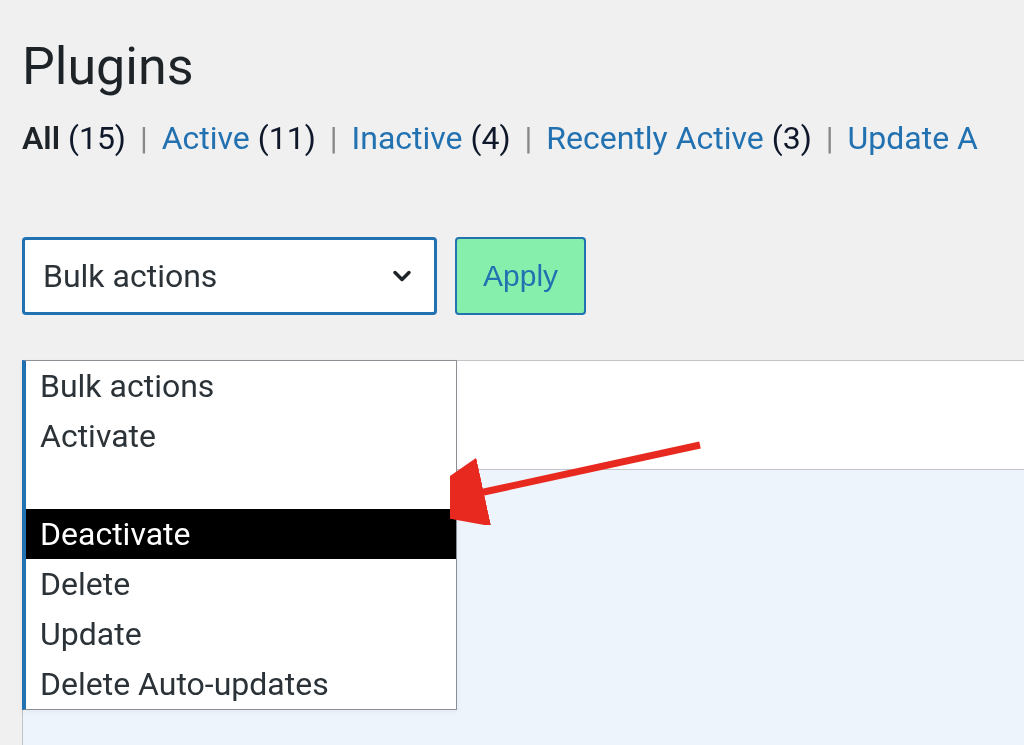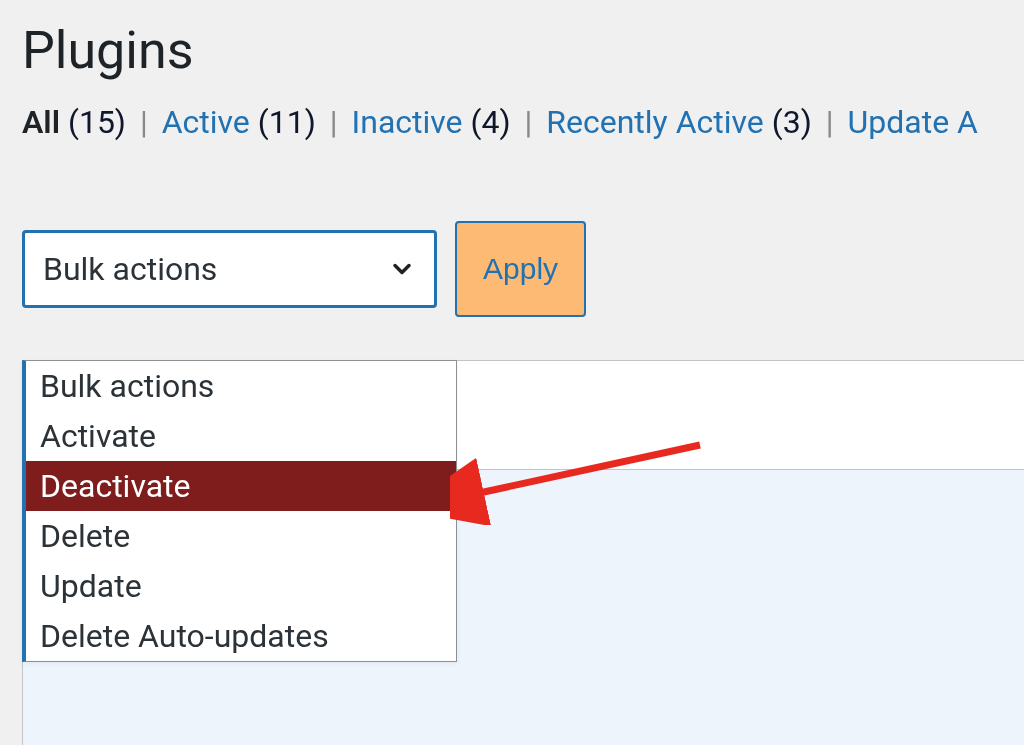--- a/index.html
+++ b/index.html
@@ -11,21 +11,21 @@
       font-family: -apple-system, BlinkMacSystemFont, "Segoe UI", Roboto, sans-serif;
       background: #f0f0f1;
       width: 1024px;
       height: 745px;
       overflow: hidden;
       position: relative;
     }
     .page-header {
       display: flex;
       align-items: flex-start;
-      padding: 20px 22px 10px 22px;
+      padding: 36px 22px 10px 22px;
     }
     .page-title {
       font-size: 52px;
       font-weight: 400;
       color: #1d2327;
       margin-right: 18px;
     }
     .add-new-btn {
       border: 2px solid #2271b1;
       background: #fff;
@@ -78,48 +78,49 @@
       border-radius: 4px;
       width: 415px;
       height: 78px;
       cursor: pointer;
     }
     .bulk-select .chevron {
       display: inline-flex;
     }
     .apply-btn {
       border: 2px solid #2271b1;
-      background: #fdba74;
+      background: #86efac;
       color: #2271b1;
       font-size: 30px;
       padding: 10px 26px;
       border-radius: 4px;
       cursor: pointer;
-      height: 96px;
+      height: 78px;
     }
     .dropdown {
       position: absolute;
       top: 360px;
       left: 22px;
       width: 435px;
       background: #fff;
       border: 1px solid #8c8f94;
       border-left: 4px solid #2271b1;
       box-shadow: 0 2px 6px rgba(0,0,0,0.05);
       z-index: 10;
     }
     .dropdown-option {
       font-size: 32px;
       padding: 6px 14px;
       color: #2c3338;
       cursor: pointer;
     }
     .dropdown-option.highlighted {
-      background: #7f1d1d;
+      background: #000000;
       color: #fff;
+      margin-top: 48px;
     }
     .table-region {
       position: absolute;
       top: 360px;
       left: 22px;
       right: 0;
       height: 400px;
       z-index: 1;
     }
     .table-header {

